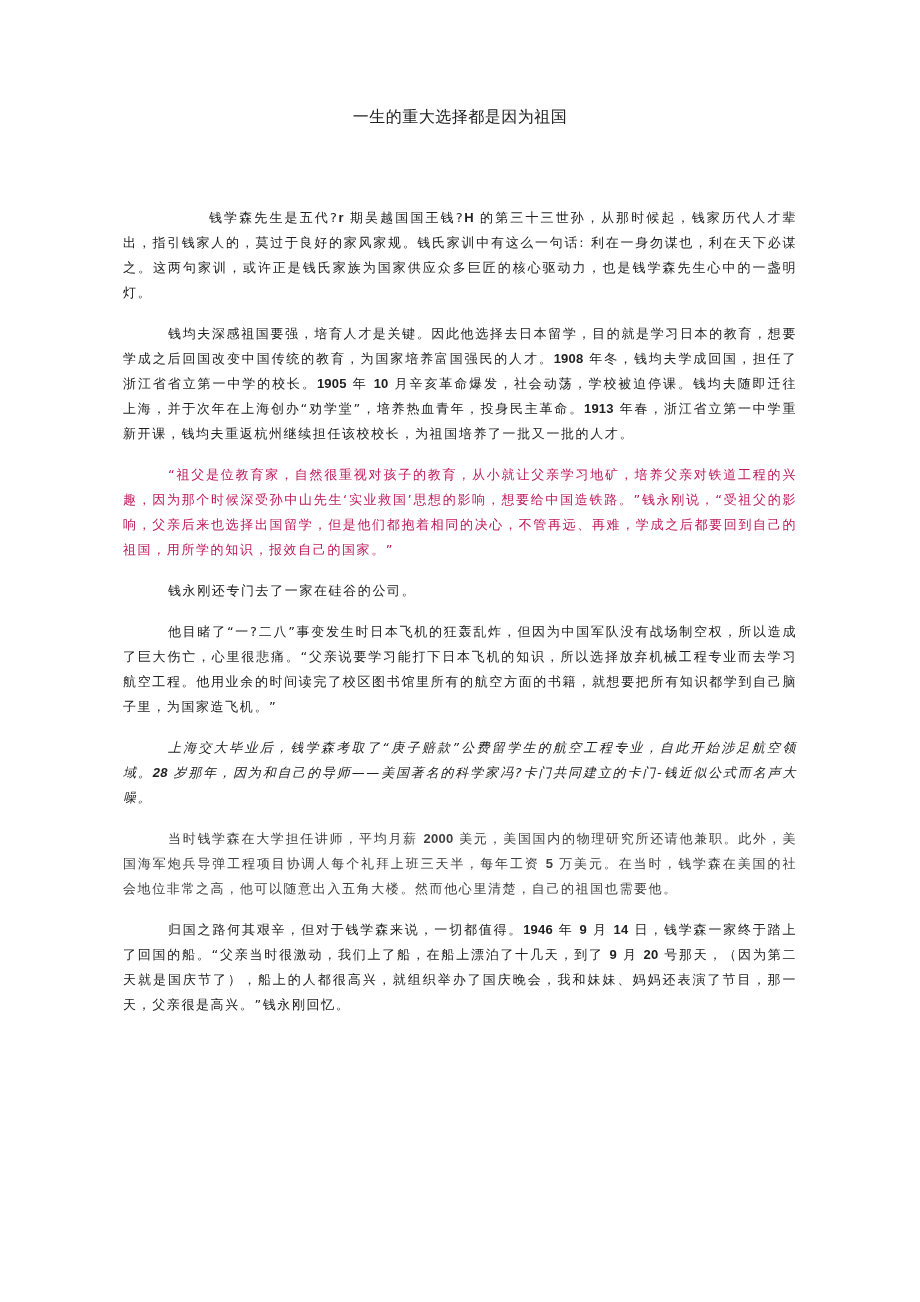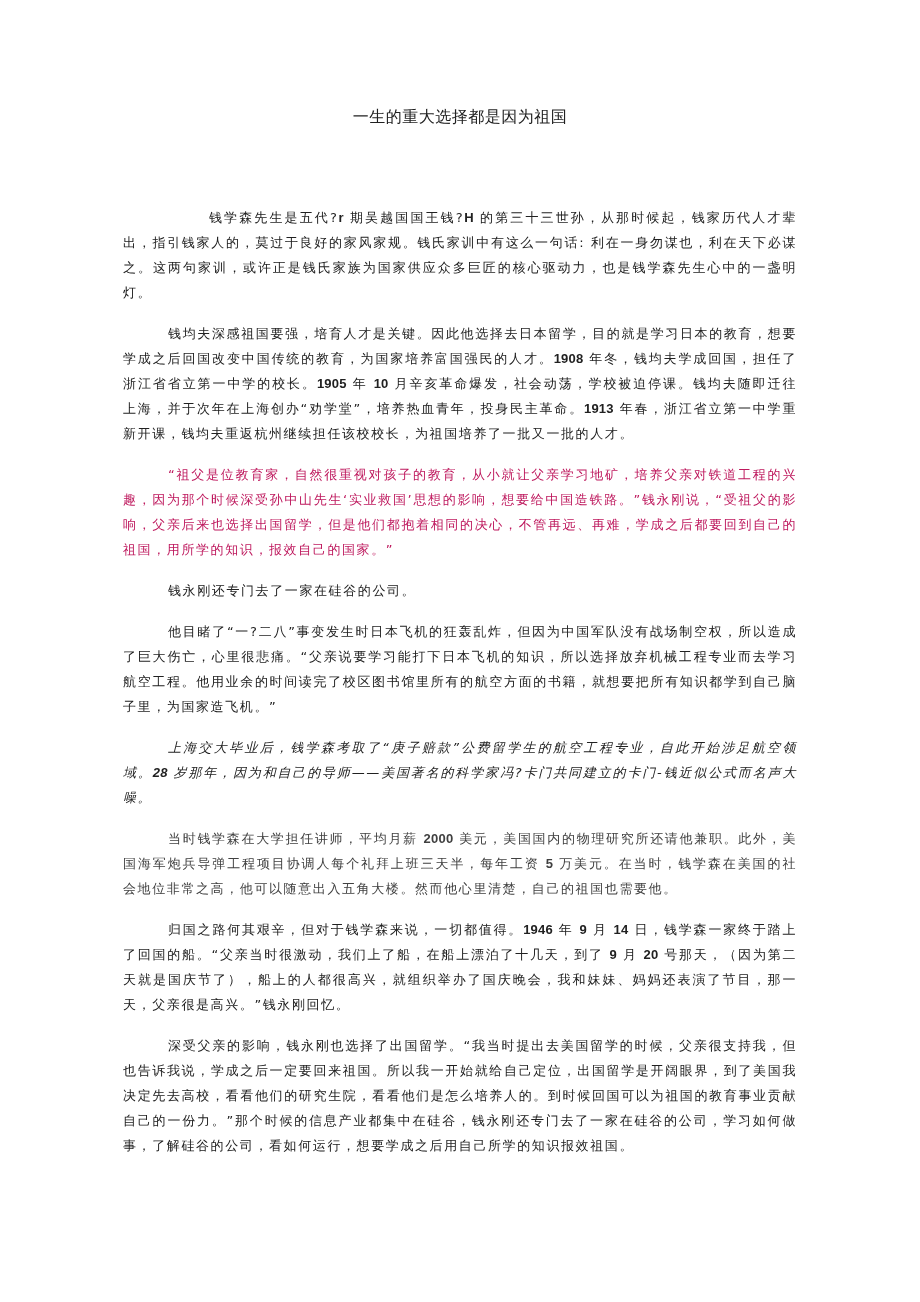--- a/index.html
+++ b/index.html
@@ -55,14 +55,13 @@
   <h1 class="doc-title" style="color: rgb(33, 33, 33);">一生的重大选择都是因为祖国</h1>
 
   <p class="para first-para" style="color: rgb(33, 33, 33);">钱学森先生是五代?<span class="latin">r</span> 期吴越国国王钱?<span class="latin">H</span> 的第三十三世孙，从那时候起，钱家历代人才辈出，指引钱家人的，莫过于良好的家风家规。钱氏家训中有这么一句话: 利在一身勿谋也，利在天下必谋之。这两句家训，或许正是钱氏家族为国家供应众多巨匠的核心驱动力，也是钱学森先生心中的一盏明灯。</p>
   <p class="para" style="color: rgb(33, 33, 33);">钱均夫深感祖国要强，培育人才是关键。因此他选择去日本留学，目的就是学习日本的教育，想要学成之后回国改变中国传统的教育，为国家培养富国强民的人才。<span class="latin">1908</span> 年冬，钱均夫学成回国，担任了浙江省省立第一中学的校长。<span class="latin">1905</span> 年 <span class="latin">10</span> 月辛亥革命爆发，社会动荡，学校被迫停课。钱均夫随即迁往上海，并于次年在上海创办“劝学堂”，培养热血青年，投身民主革命。<span class="latin">1913</span> 年春，浙江省立第一中学重新开课，钱均夫重返杭州继续担任该校校长，为祖国培养了一批又一批的人才。</p>
   <p class="para" style="color: #be185d;">“祖父是位教育家，自然很重视对孩子的教育，从小就让父亲学习地矿，培养父亲对铁道工程的兴趣，因为那个时候深受孙中山先生‘实业救国’思想的影响，想要给中国造铁路。”钱永刚说，“受祖父的影响，父亲后来也选择出国留学，但是他们都抱着相同的决心，不管再远、再难，学成之后都要回到自己的祖国，用所学的知识，报效自己的国家。”</p>
   <p class="para" style="color: rgb(33, 33, 33);">钱永刚还专门去了一家在硅谷的公司。</p>
   <p class="para" style="color: rgb(33, 33, 33);">他目睹了“一?二八”事变发生时日本飞机的狂轰乱炸，但因为中国军队没有战场制空权，所以造成了巨大伤亡，心里很悲痛。“父亲说要学习能打下日本飞机的知识，所以选择放弃机械工程专业而去学习航空工程。他用业余的时间读完了校区图书馆里所有的航空方面的书籍，就想要把所有知识都学到自己脑子里，为国家造飞机。”</p>
   <p class="para" style="color: rgb(33, 33, 33); font-style: italic;">上海交大毕业后，钱学森考取了“庚子赔款”公费留学生的航空工程专业，自此开始涉足航空领域。<span class="latin">28</span> 岁那年，因为和自己的导师——美国著名的科学家冯?卡门共同建立的卡门-钱近似公式而名声大噪。</p>
   <p class="para" style="color: #404040;">当时钱学森在大学担任讲师，平均月薪 <span class="latin">2000</span> 美元，美国国内的物理研究所还请他兼职。此外，美国海军炮兵导弹工程项目协调人每个礼拜上班三天半，每年工资 <span class="latin">5</span> 万美元。在当时，钱学森在美国的社会地位非常之高，他可以随意出入五角大楼。然而他心里清楚，自己的祖国也需要他。</p>
   <p class="para" style="color: rgb(33, 33, 33);">归国之路何其艰辛，但对于钱学森来说，一切都值得。<span class="latin">1946</span> 年 <span class="latin">9</span> 月 <span class="latin">14</span> 日，钱学森一家终于踏上了回国的船。“父亲当时很激动，我们上了船，在船上漂泊了十几天，到了 <span class="latin">9</span> 月 <span class="latin">20</span> 号那天，（因为第二天就是国庆节了），船上的人都很高兴，就组织举办了国庆晚会，我和妹妹、妈妈还表演了节目，那一天，父亲很是高兴。”钱永刚回忆。</p>
-  <p class="para" style="color: rgb(33, 33, 33);">深受父亲的影响，钱永刚也选择了出国留学。“我当时提出去美国留学的时候，父亲很支持我，但也告诉我说，学成之后一定要回来祖国。所以我一开始就给自己定位，出国留学是开阔眼界，到了美国我决定先去高校，看看他们的研究生院，看看他们是怎么培养人的。到时候回国可以为祖国的教育事业贡献自己的一份力。”那个时候的信息产业都集中在硅谷，钱永刚还专门去了一家在硅谷的公司，学习如何做事，了解硅谷的公司，看如何运行，想要学成之后用自己所学的知识报效祖国。</p>
 </div>
 
 </body></html>

